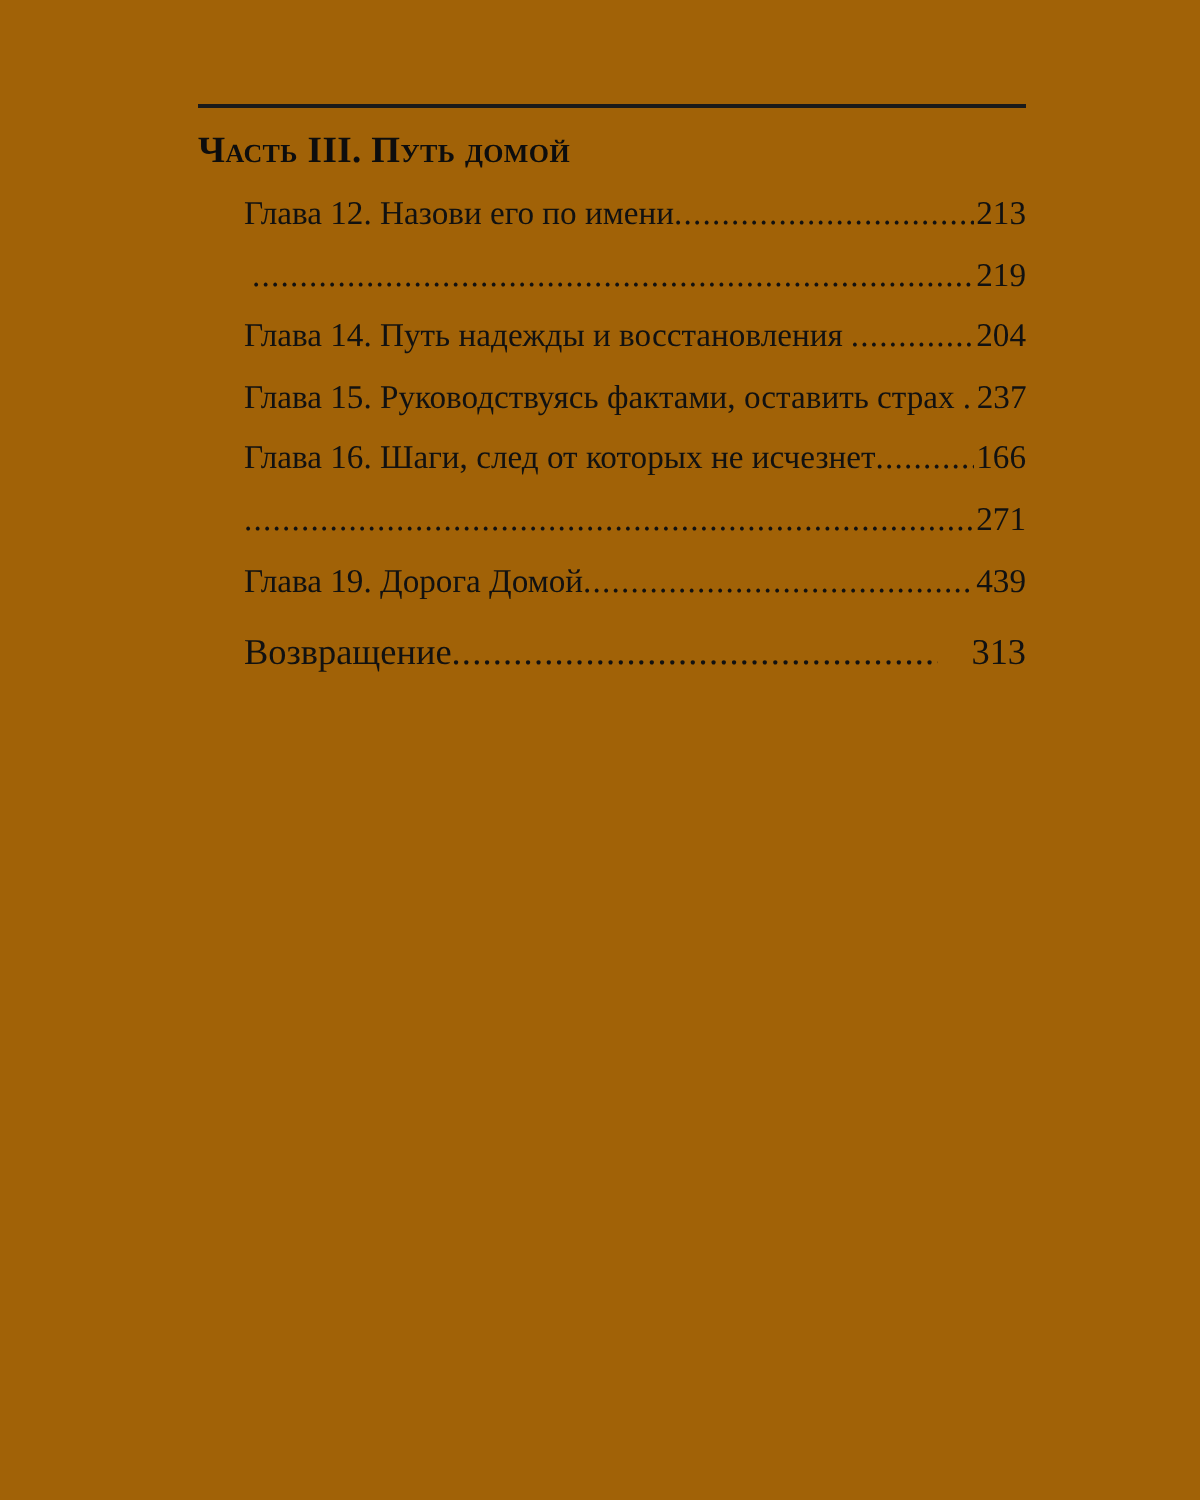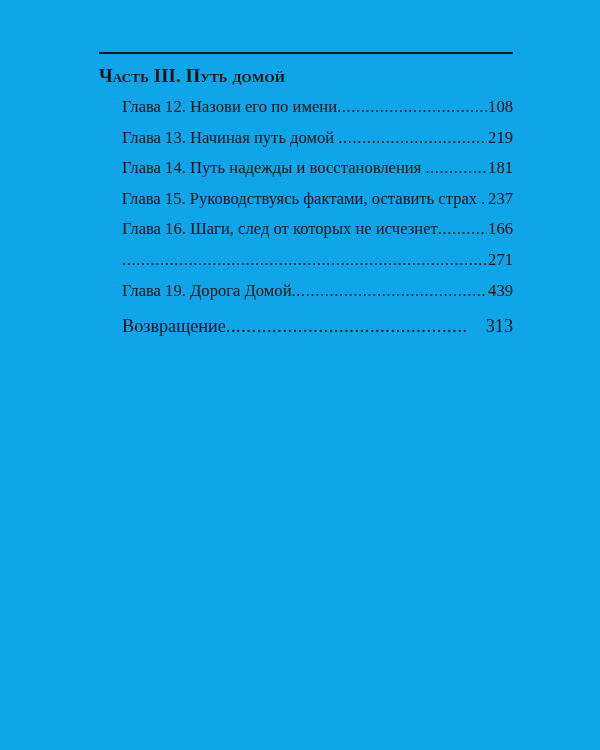--- a/index.html
+++ b/index.html
@@ -12,21 +12,21 @@
     background: #ffffff;
     font-family: "Liberation Serif", "DejaVu Serif", serif;
     color: #111111;
     overflow: hidden;
   }
 
   .page {
     position: relative;
     width: 600px;
     height: 750px;
-    background: #0ea5e9;
+    background: #a16207;
   }
 
   
   .top-rule {
     position: absolute;
     left: 99px;
     top: 52px;
     width: 414px;
     height: 2px;
     background: #1a1a1a;
@@ -57,21 +57,20 @@
 
   .toc-entry {
     display: flex;
     align-items: baseline;
     width: 100%;
     height: 30.6px;
     font-size: 16.6px;
     color: #111111;
     white-space: nowrap;
     overflow: hidden;
-    justify-content: flex-end;
   }
 
   .toc-entry .entry-title {
     flex: 0 0 auto;
   }
 
   .toc-entry .leader {
     flex: 1 1 auto;
     overflow: hidden;
     white-space: nowrap;
@@ -137,33 +136,32 @@
 
   <div class="top-rule"></div>
 
   <div class="part-heading">Часть III. Путь домой</div>
 
   <div class="toc">
 
     <div class="toc-entry">
       <span class="entry-title">Глава 12. Назови его по имени</span>
       <span class="leader">........................................................................................................................................................................................................</span>
-      <span class="entry-page">108</span>
+      <span class="entry-page">213</span>
     </div>
 
     <div class="toc-entry gap-lead">
-      <span class="entry-title">Глава 13. Начиная путь домой</span>
       <span class="leader">........................................................................................................................................................................................................</span>
       <span class="entry-page">219</span>
     </div>
 
     <div class="toc-entry gap-lead">
       <span class="entry-title">Глава 14. Путь надежды и восстановления</span>
       <span class="leader">........................................................................................................................................................................................................</span>
-      <span class="entry-page">181</span>
+      <span class="entry-page">204</span>
     </div>
 
     <div class="toc-entry gap-lead">
       <span class="entry-title">Глава 15. Руководствуясь фактами, оставить страх</span>
       <span class="leader">........................................................................................................................................................................................................</span>
       <span class="entry-page">237</span>
     </div>
 
     <div class="toc-entry">
       <span class="entry-title">Глава 16. Шаги, след от которых не исчезнет</span>

